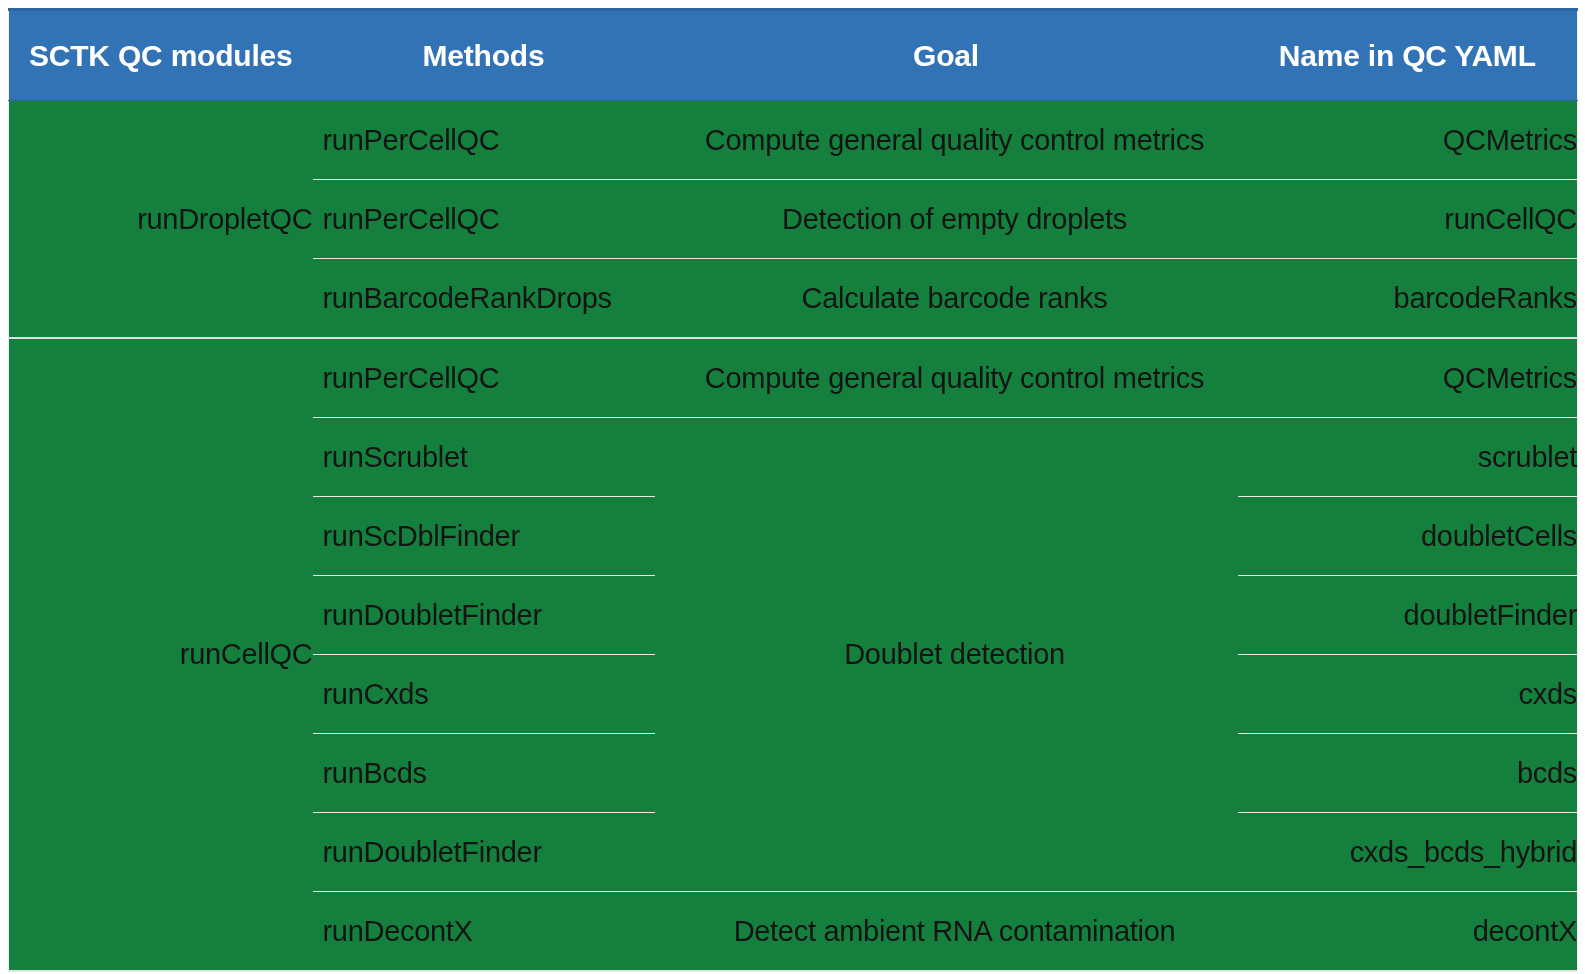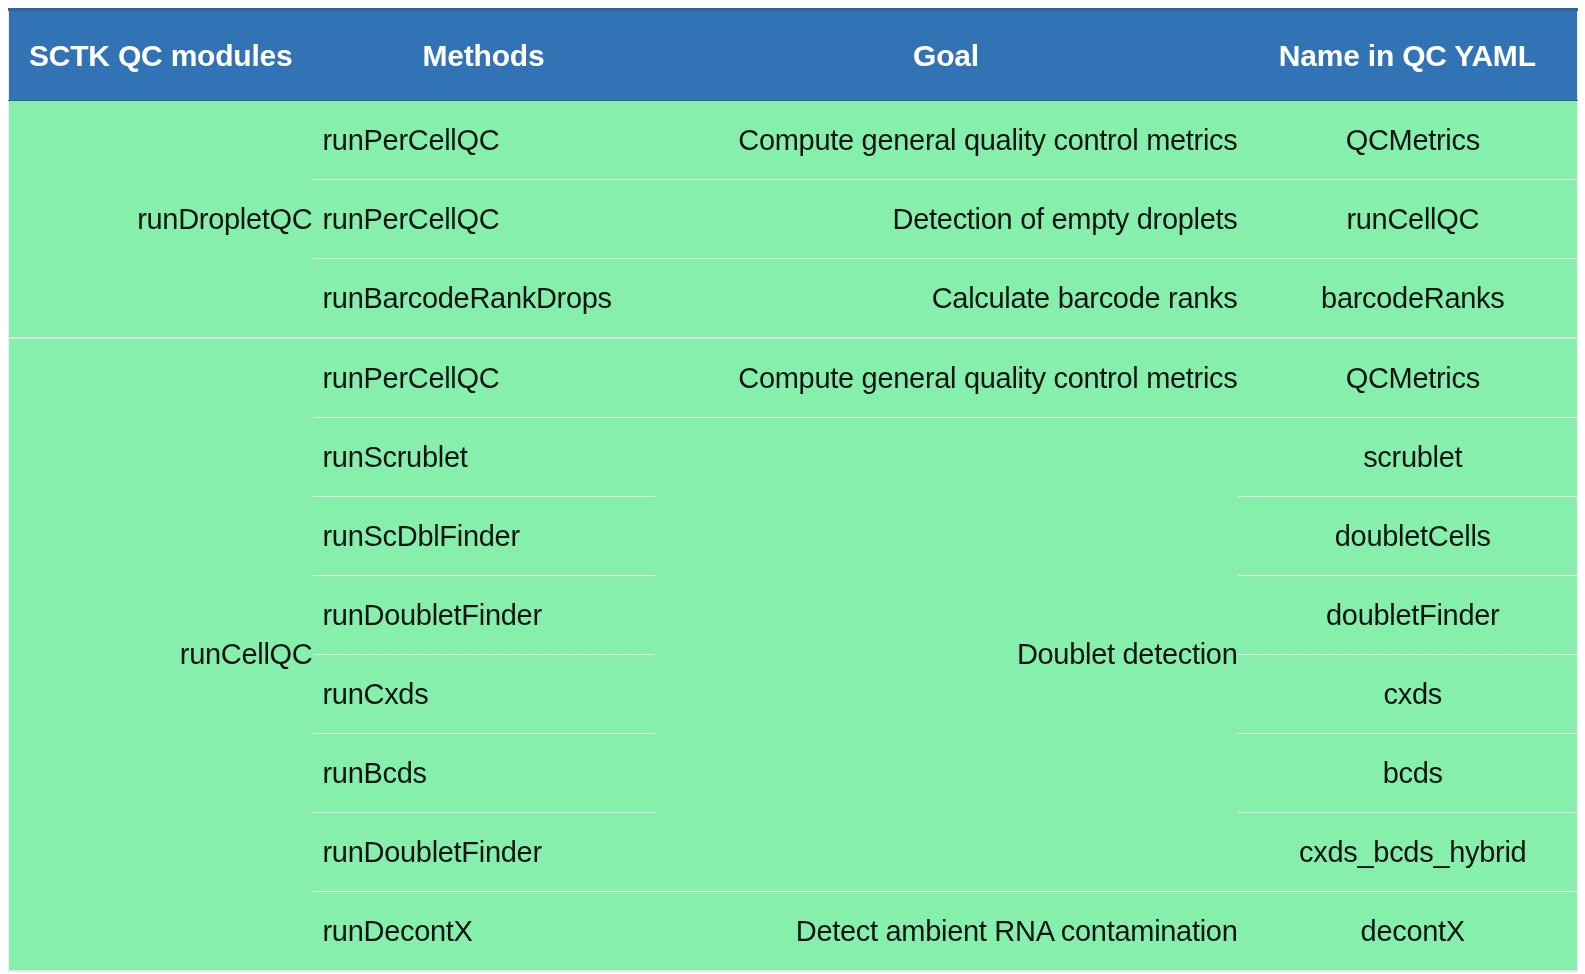--- a/index.html
+++ b/index.html
@@ -48,29 +48,29 @@
   }
 
   tbody td {
     height: 78px;
     vertical-align: middle;
     font-size: 29px;
     color: #141414;
     letter-spacing: -0.3px;
     border-top: 1px solid #e9e9e9;
     padding: 0;
-    background: #86efac;
+    background: #15803d;
   }
   tbody tr:first-child td { border-top: none; }
   tbody tr.section-start td { border-top: 2px solid #dedede; }
 
   td.col-module { text-align: right; }
   td.col-method { text-align: left; padding-left: 10px; }
-  td.col-goal   { text-align: right; padding-left: 17px; }
-  td.col-yaml   { text-align: center; padding-left: 11px; }
+  td.col-goal   { text-align: center; padding-left: 17px; }
+  td.col-yaml   { text-align: right; padding-left: 11px; }
 </style>
 </head>
 <body>
 
 <div class="page">
   <table class="qc-table">
     <colgroup>
       <col class="c1">
         <col class="c2">
         <col class="c3">

